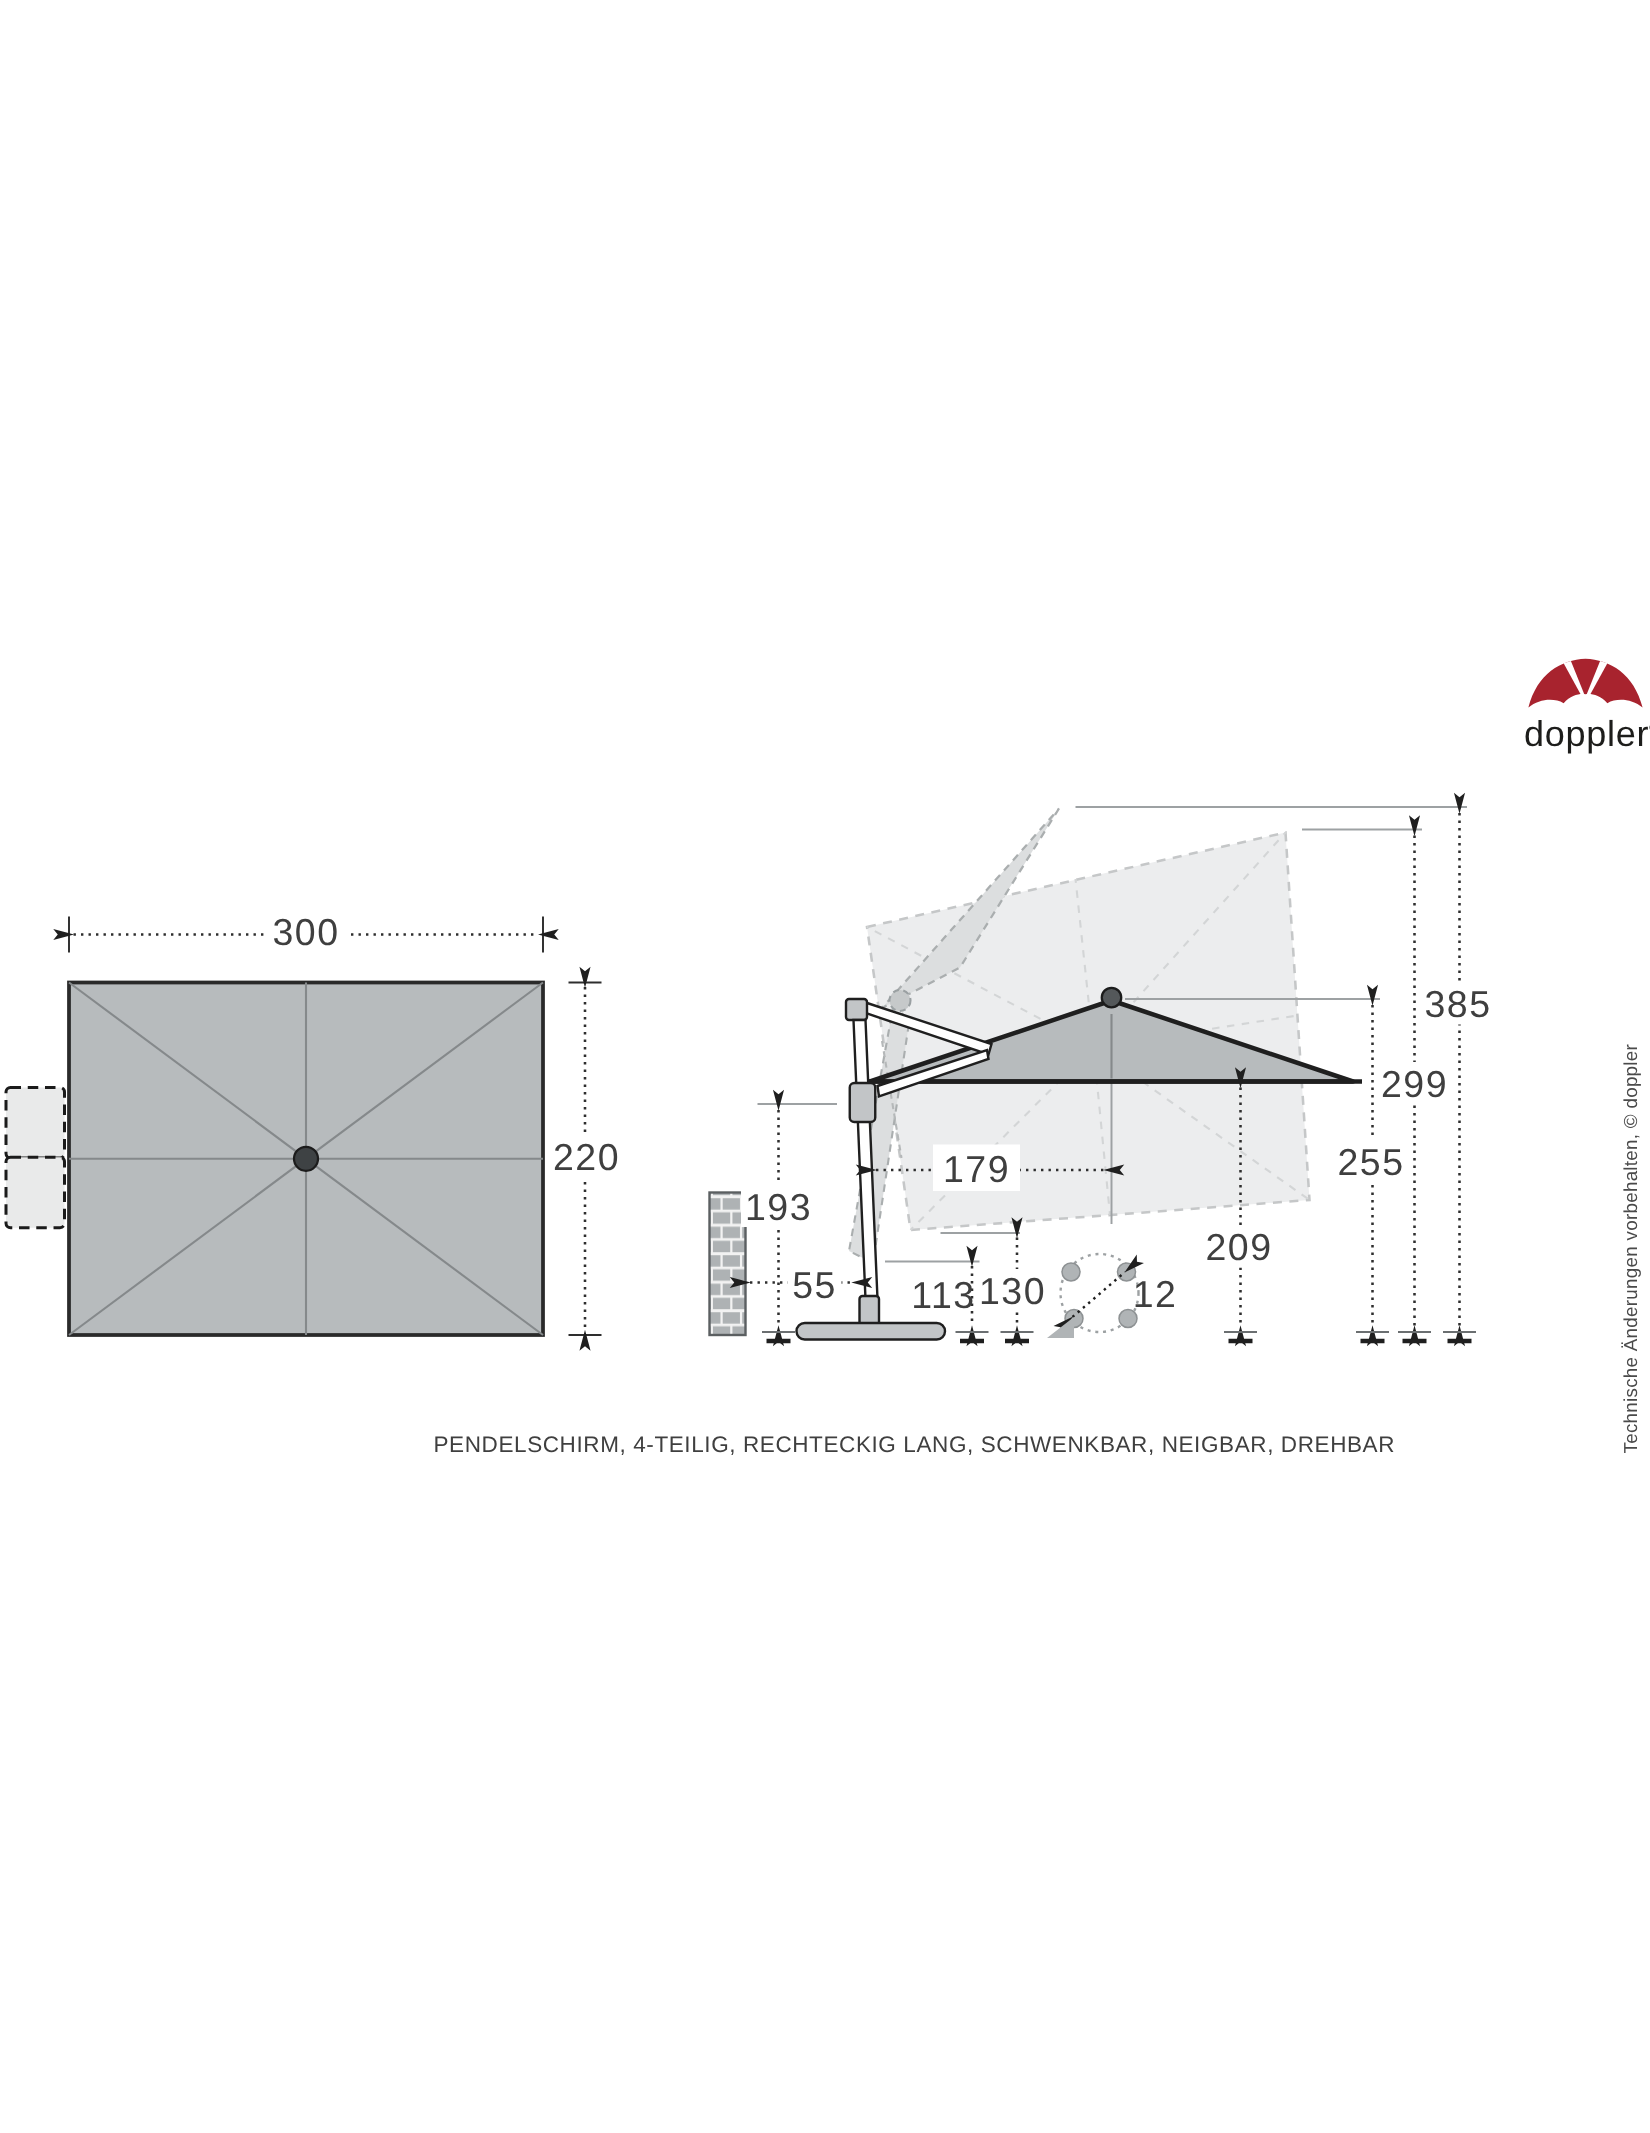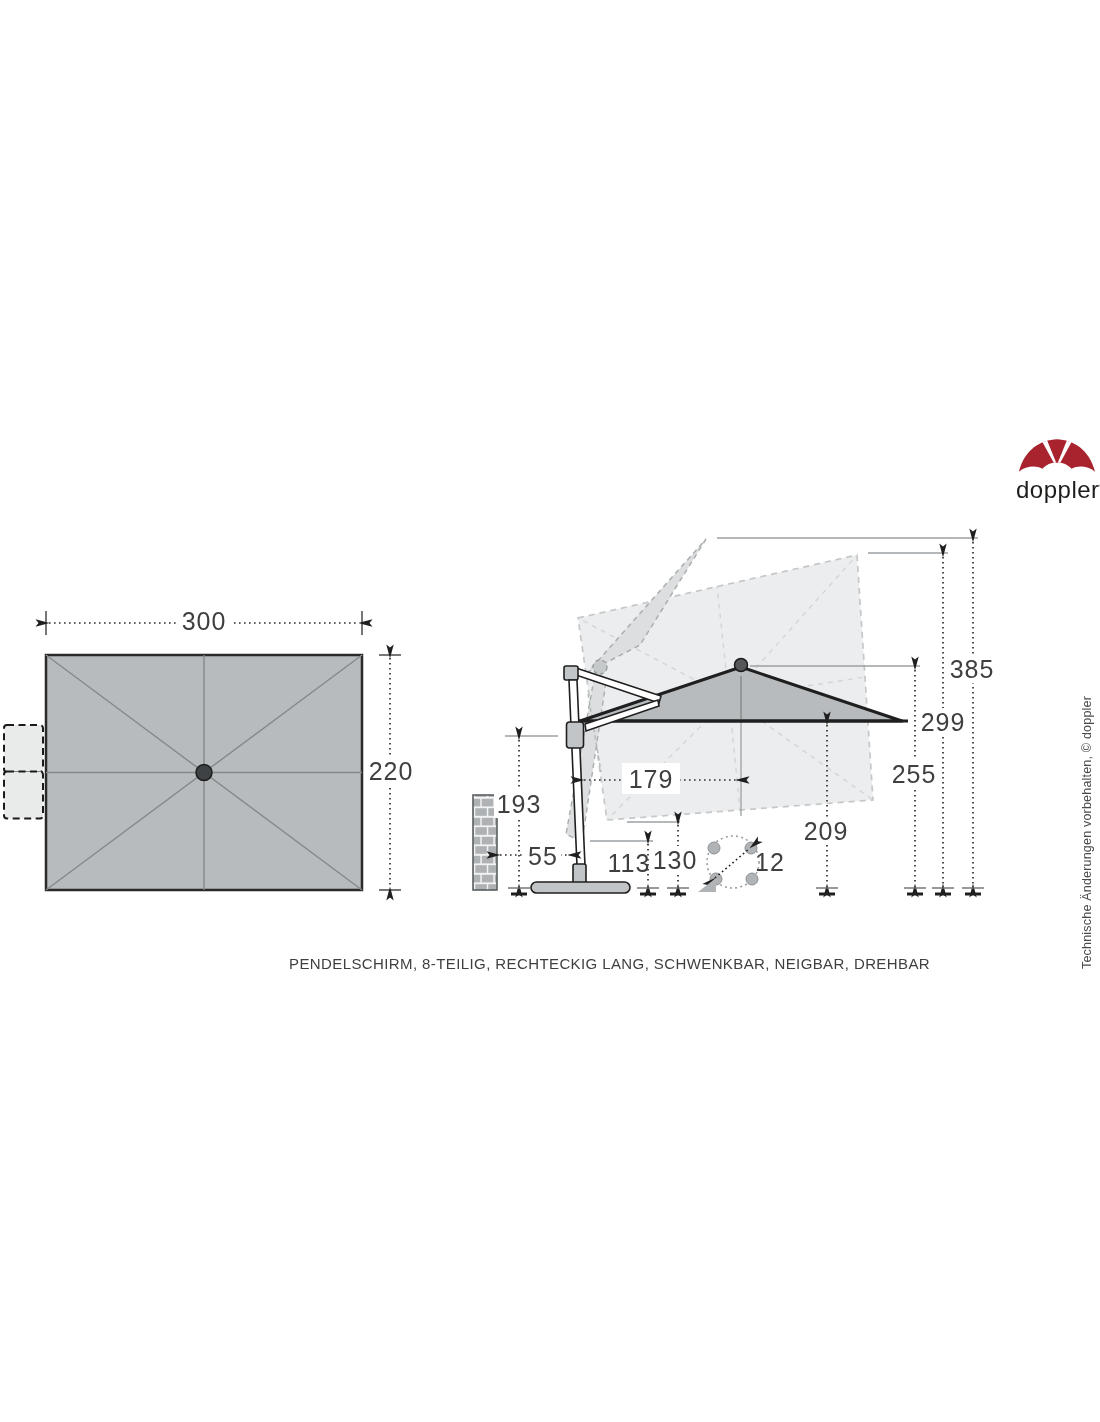--- a/index.html
+++ b/index.html
@@ -188,17 +188,17 @@
       <path d="M3,60 C10,22 30,6 50,5 C70,6 90,22 97,60
                C88,50 76,49 68,55 C62,46 55,44 50,45
                C45,44 38,46 32,55 C24,49 12,50 3,60 Z" fill="#a8232e"></path>
       <path d="M46,45 L32,10 L38,7.5 L49,45 Z" fill="#ffffff"></path>
       <path d="M54,45 L68,10 L62,7.5 L51,45 Z" fill="#ffffff"></path>
     </g>
   </svg>
   <div id="logo-text"><span>doppler</span><sup>®</sup></div>
 </div>
 
-<div id="caption">PENDELSCHIRM, 8-TEILIG, RECHTECKIG LANG, SCHWENKBAR, NEIGBAR, DREHBAR</div>
+<div id="caption">PENDELSCHIRM, 4-TEILIG, RECHTECKIG LANG, SCHWENKBAR, NEIGBAR, DREHBAR</div>
 
 <div id="side-note">Technische Änderungen vorbehalten, © doppler</div>
 
 </div>
 
 </body></html>

